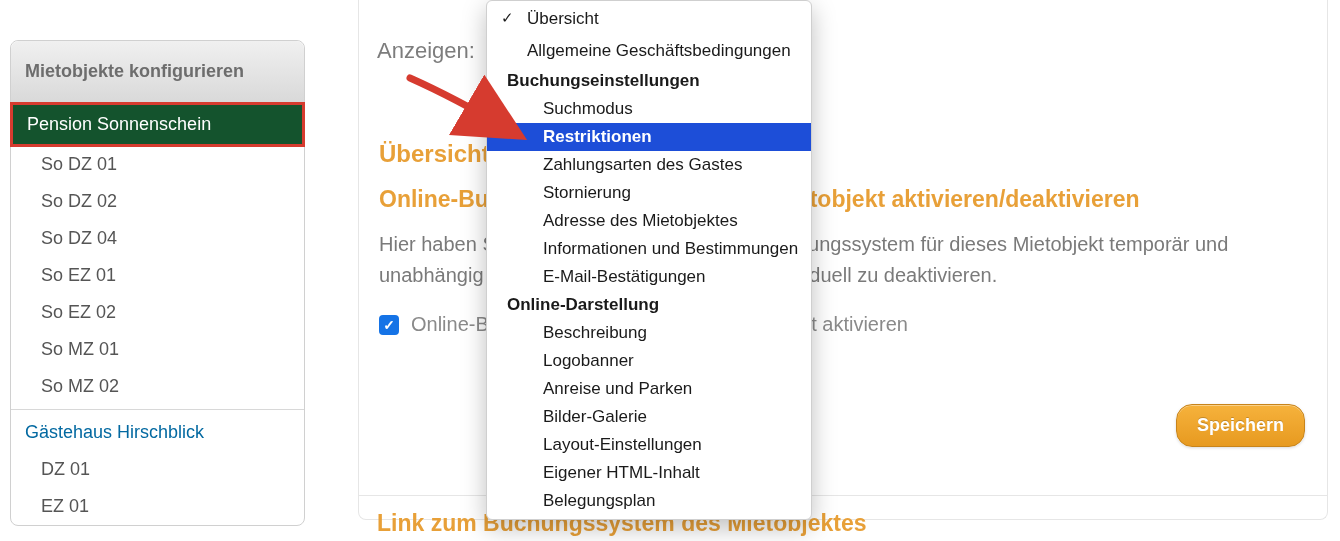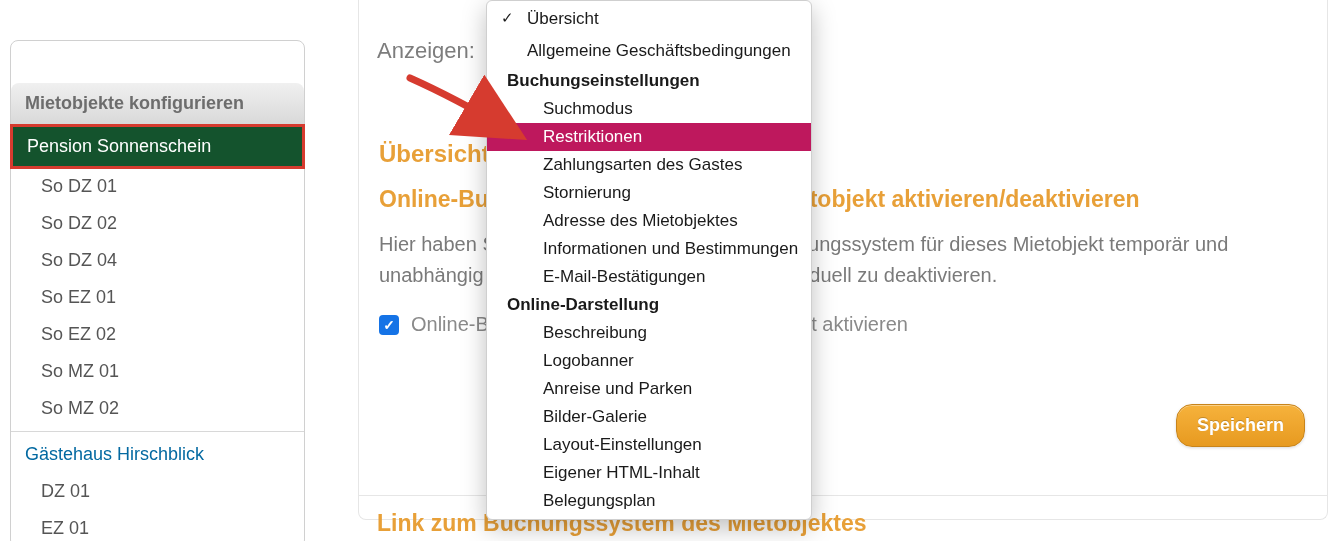--- a/index.html
+++ b/index.html
@@ -21,23 +21,22 @@
     border: 1px solid #d0d0d0;
     border-radius: 8px;
     background: #fff;
   }
   .sidebar-header {
     background: linear-gradient(#f0f0f0,#d9d9d9);
     border-bottom: 1px solid #c8c8c8;
     border-radius: 8px 8px 0 0;
     color: #6d6d6d;
     font-weight: 600;
-    padding: 10px 14px;
-    font-size: 18px;
-    margin-top: 42px;
+    padding: 20px 14px;
+    font-size: 18px;
   }
   .sidebar-item-selected {
     background: #14532d;
     color: #fff;
     font-weight: 500;
     padding: 9px 14px;
     border: 3px solid #d63b2f;
     margin: -1px;
     position: relative;
   }
@@ -164,22 +163,23 @@
     font-size: 15px;
   }
   .dd-group {
     padding: 4px 10px 4px 20px;
     font-weight: 700;
   }
   .dd-sub {
     padding: 4px 10px 4px 56px;
   }
   .dd-sub.highlight {
-    background: #be185d;
+    background: #1d4ed8;
     color: #fff;
+    font-weight: bold;
   }
   
   .arrow-svg {
     position: absolute;
     left: 400px; top: 68px;
     width: 140px; height: 90px;
     z-index: 60;
     pointer-events: none;
   }
 </style>

